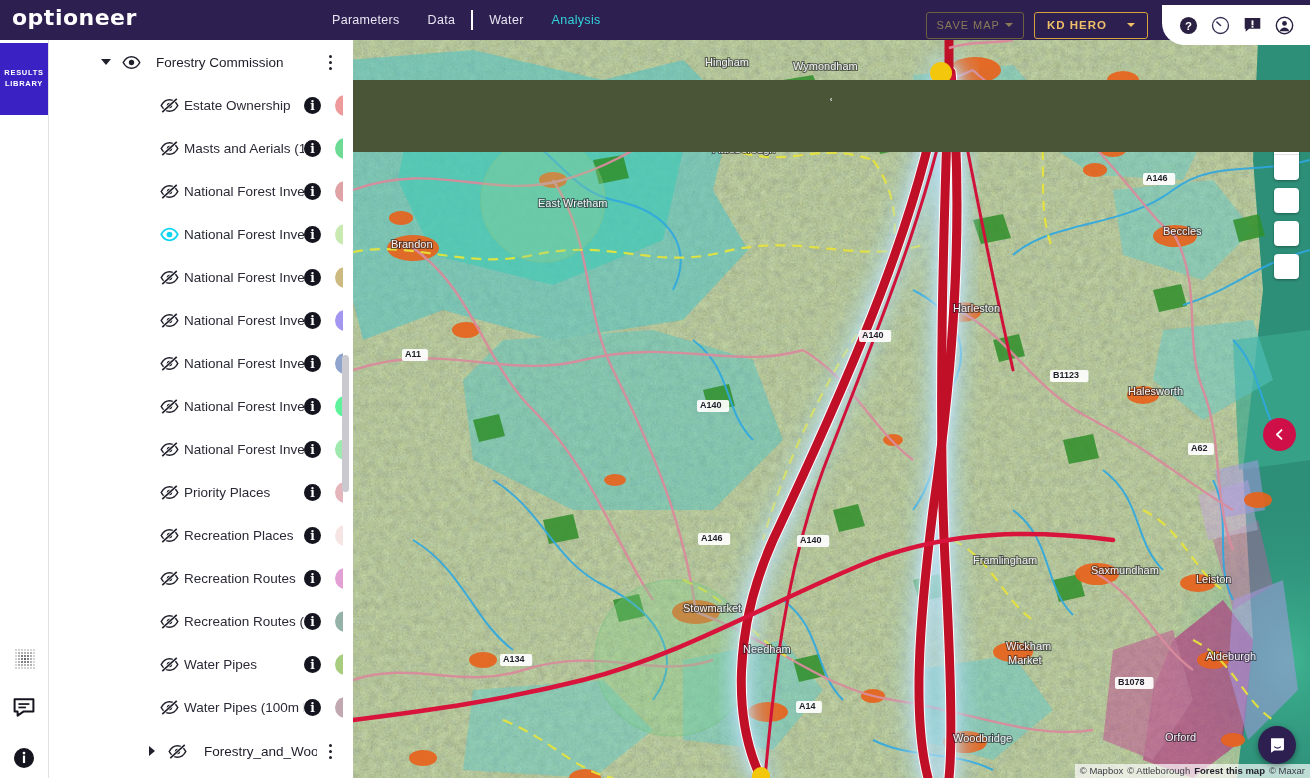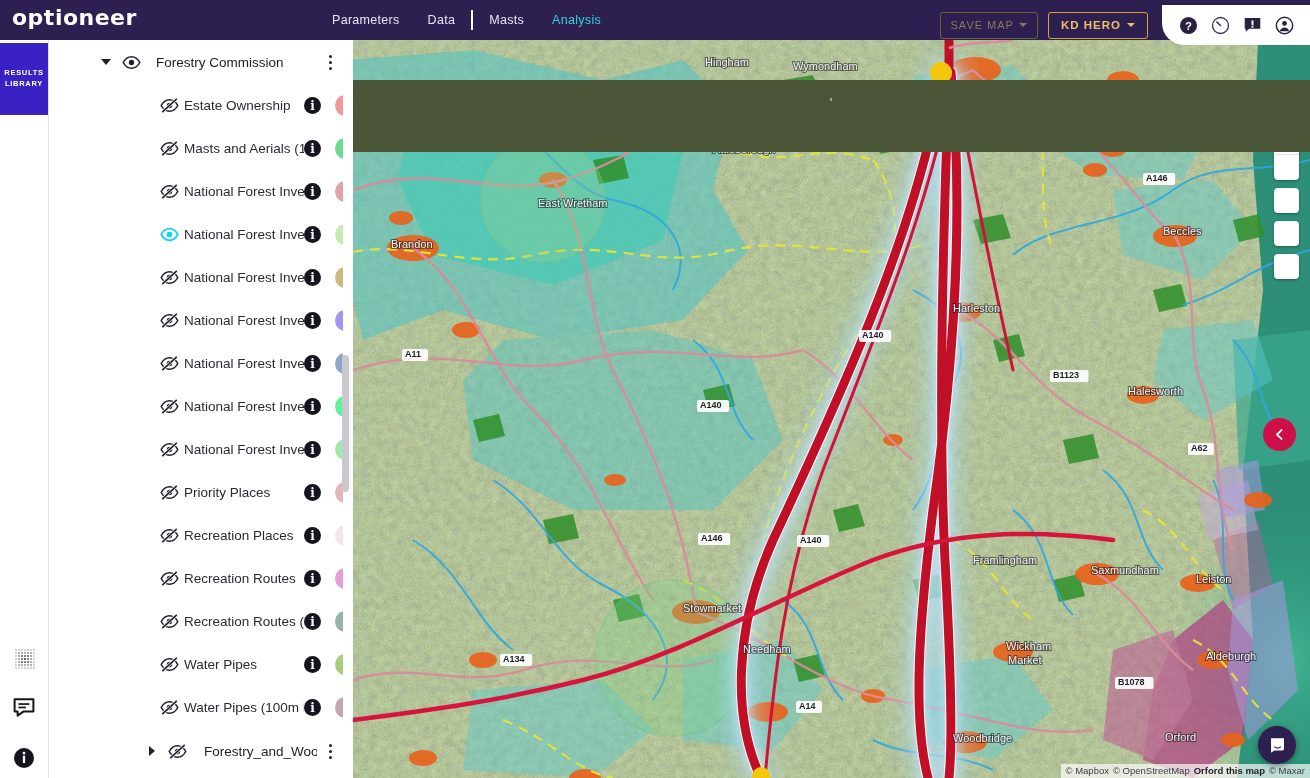--- a/index.html
+++ b/index.html
@@ -33,21 +33,21 @@
 
   .hdr-right { position: absolute; right: 0; top: 0; height: 50px; display: flex; align-items: center; }
   .btn-save {
     height: 27px; padding: 0 10px; border: 1px solid #6e5f3f; border-radius: 3px;
     color: #8a7a59; background: transparent; font-size: 11px; letter-spacing: 1px;
     display: flex; align-items: center; gap: 5px; cursor: default;
   }
   .btn-user {
     height: 27px; padding: 0 12px; border: 1px solid #d8a23c; border-radius: 3px;
     color: #f0c068; background: transparent; font-size: 11.5px; font-weight: 700;
-    letter-spacing: 1px; display: flex; align-items: center; gap: 6px; cursor: pointer;
+    letter-spacing: 1px; display: flex; align-items: center; gap: 20px; cursor: pointer;
     margin-left: 10px;
   }
   .caret-dn { width: 0; height: 0; border-left: 4px solid transparent; border-right: 4px solid transparent; border-top: 4px solid currentColor; }
   .hdr-icons {
     background: #ffffff; height: 40px; width: 148px; margin-left: 14px;
     border-bottom-left-radius: 22px;
     display: flex; align-items: center; justify-content: space-around; padding: 0 10px;
   }
   .hdr-ic { width: 20px; height: 20px; display: flex; align-items: center; justify-content: center; cursor: pointer; }
   .hdr-ic svg { display: block; }
@@ -464,22 +464,22 @@
       </div>
       <div class="ctrl-grp">
         <div class="ctrl-btn">
           
         </div>
       </div>
     </div>
 
     <div class="attrib">
       <span>© Mapbox</span>
-      <span>© OpenStreetMap</span>
-      <b>Orford this map</b>
+      <span>© Attleborough</span>
+      <b>Forest this map</b>
       <span>© Maxar</span>
     </div>
   </div>
 
   <div class="edge-btn" style="right:14px; top:418px;">
     <svg width="13" height="13" viewBox="0 0 16 16">
       <polyline points="10.5,2.5 4.8,8 10.5,13.5" fill="none" stroke="#fff" stroke-width="2.2" stroke-linecap="round" stroke-linejoin="round"></polyline>
     </svg>
   </div>
 
@@ -827,21 +827,21 @@
     </div>
     <div class="panel-scrollbar"></div>
   </div>
 
   <div class="header">
     <div class="brand">optioneer</div>
     <div class="nav" id="nav">
         <div class="nav-item">Parameters</div>
         <div class="nav-item">Data</div>
         <div class="nav-sep"></div>
-        <div class="nav-item">Masts</div>
+        <div class="nav-item">Water</div>
         <div class="nav-item active">Analysis</div>
       </div>
 
     <div class="hdr-right">
       <button class="btn-save">
         <span>SAVE MAP</span>
         <span class="caret-dn"></span>
       </button>
       <button class="btn-user">
         <span>KD HERO</span>

